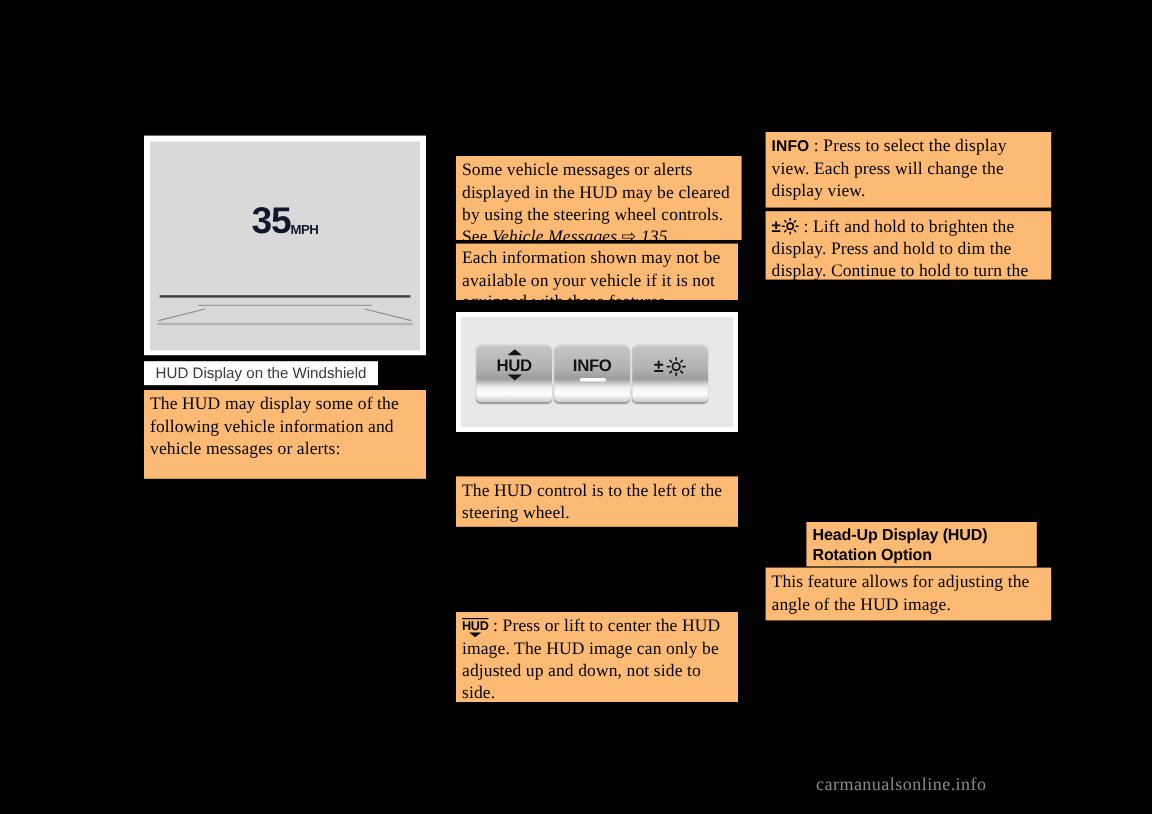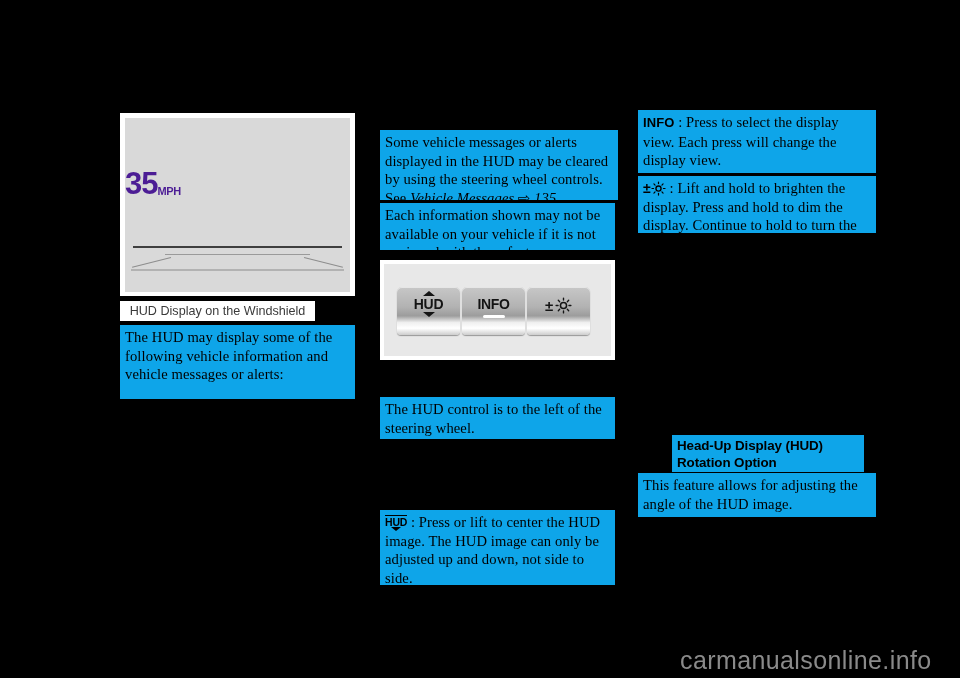--- a/index.html
+++ b/index.html
@@ -16,21 +16,21 @@
   }
   .page {
     position: absolute;
     inset: 0;
     background: #000000;
   }
 
   
   .tbox {
     position: absolute;
-    background: #0ea5e9;
+    background: #fdba74;
     color: #000000;
     font-family: "Liberation Serif", serif;
     font-size: 14.6px;
     line-height: 18.6px;
     padding: 3px 5px 4px 5px;
     box-sizing: border-box;
     letter-spacing: 0.1px;
   }
   .tbox p { margin: 0; }
   .tbox i { font-style: italic; }
@@ -59,24 +59,24 @@
     width: 100%;
     height: 100%;
     background: #d9d9d9;
     overflow: hidden;
   }
   #speed-readout {
     position: absolute;
     left: 0;
     right: 0;
     top: 48px;
-    text-align: left;
-    font-family: "Liberation Sans", sans-serif;
-    font-weight: bold;
-    color: #4c1d95;
+    text-align: center;
+    font-family: "Liberation Sans", sans-serif;
+    font-weight: bold;
+    color: #0f172a;
   }
   #speed-value {
     font-size: 31px;
     letter-spacing: -1px;
   }
   #speed-unit {
     font-size: 11px;
     letter-spacing: -0.4px;
     vertical-align: -1px;
   }
@@ -220,22 +220,22 @@
     font-family: "DejaVu Sans", sans-serif;
     font-style: normal;
   }
 
   
   #watermark {
     position: absolute;
     left: 680px;
     top: 646px;
     color: #8a8a8a;
-    font-family: Liberation Sans, sans-serif;
-    font-size: 25px;
+    font-family: Liberation Serif, serif;
+    font-size: 15px;
     letter-spacing: 0.4px;
   }
 </style>
 </head>
 <body>
 
 <div class="page">
 
   <div id="figure-box">
     <div id="hud-image">

